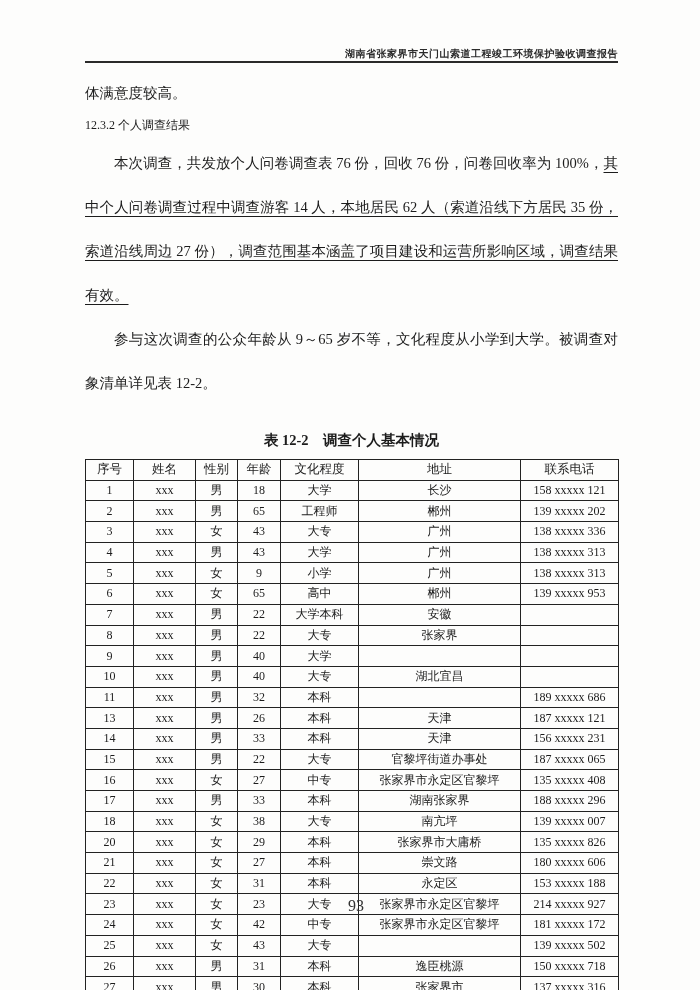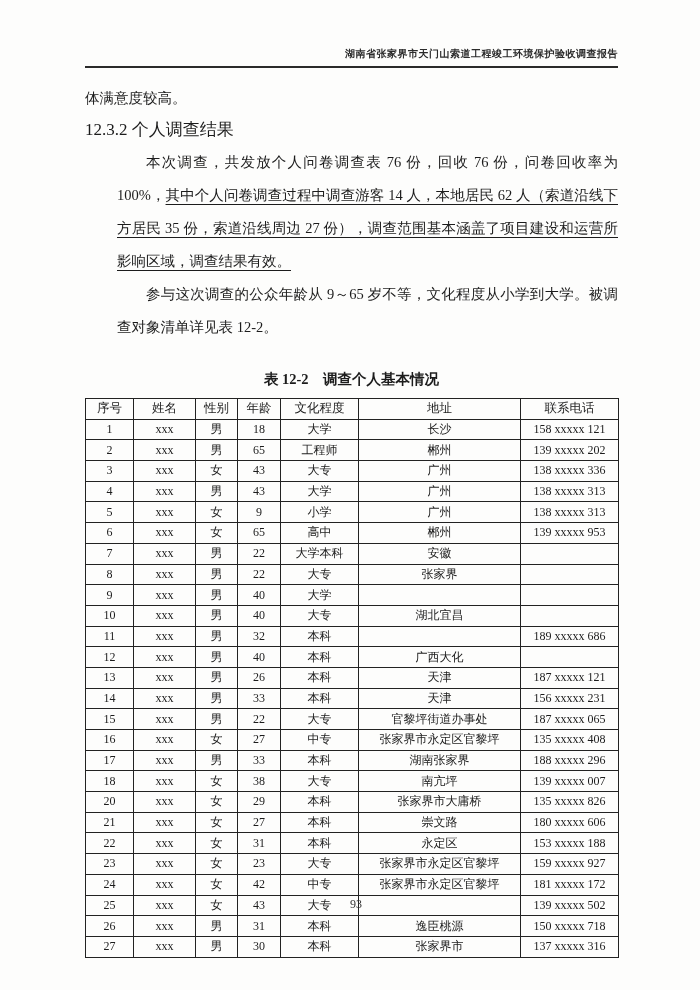--- a/index.html
+++ b/index.html
@@ -15,43 +15,41 @@
     overflow: hidden;
   }
   .content {
     position: absolute;
     left: 85px;
     top: 0;
     width: 533px;
   }
   .running-header {
     padding-top: 47px;
-    padding-bottom: 5px;
     border-bottom: 2px solid #2a2a2a;
     text-align: right;
     font-size: 10px;
     font-weight: bold;
     letter-spacing: 0.5px;
     color: #2b2b2b;
   }
   .body-text { font-size: 14.5px; }
   .cont-line {
     margin-top: 14px;
     line-height: 32px;
   }
   .section-heading {
-    font-size: 17px;
+    font-size: 12px;
     font-weight: normal;
     line-height: 32px;
   }
   .para {
     text-indent: 2em;
     text-align: justify;
-    line-height: 33px;
-    margin-left: 32px;
+    line-height: 44px;
   }
   .u {
     text-decoration: underline;
     text-underline-offset: 4px;
     text-decoration-thickness: 1px;
   }
   .table-title {
     margin-top: 26px;
     margin-bottom: 9px;
     text-align: center;
@@ -74,21 +72,21 @@
     overflow: hidden;
     white-space: nowrap;
   }
   table.survey th { font-size: 12.5px; font-family: Liberation Mono, monospace; }
   .page-number {
     position: absolute;
     top: 897px;
     left: 0;
     width: 700px;
     text-align: center;
-    font-size: 12px;
+    font-size: 16px;
     color: #333;
     padding-left: 12px;
   }
 </style>
 </head>
 <body>
 
 <div class="page">
   <div class="content">
 
@@ -221,29 +219,20 @@
           <tr>
             <td>11</td>
             <td>xxx</td>
             <td>男</td>
             <td>32</td>
             <td>本科</td>
             <td></td>
             <td>189 xxxxx 686</td>
           </tr>
           <tr>
-            <td>12</td>
-            <td>xxx</td>
-            <td>男</td>
-            <td>40</td>
-            <td>本科</td>
-            <td>广西大化</td>
-            <td></td>
-          </tr>
-          <tr>
             <td>13</td>
             <td>xxx</td>
             <td>男</td>
             <td>26</td>
             <td>本科</td>
             <td>天津</td>
             <td>187 xxxxx 121</td>
           </tr>
           <tr>
             <td>14</td>
@@ -317,21 +306,21 @@
             <td>永定区</td>
             <td>153 xxxxx 188</td>
           </tr>
           <tr>
             <td>23</td>
             <td>xxx</td>
             <td>女</td>
             <td>23</td>
             <td>大专</td>
             <td>张家界市永定区官黎坪</td>
-            <td>159 xxxxx 927</td>
+            <td>214 xxxxx 927</td>
           </tr>
           <tr>
             <td>24</td>
             <td>xxx</td>
             <td>女</td>
             <td>42</td>
             <td>中专</td>
             <td>张家界市永定区官黎坪</td>
             <td>181 xxxxx 172</td>
           </tr>

